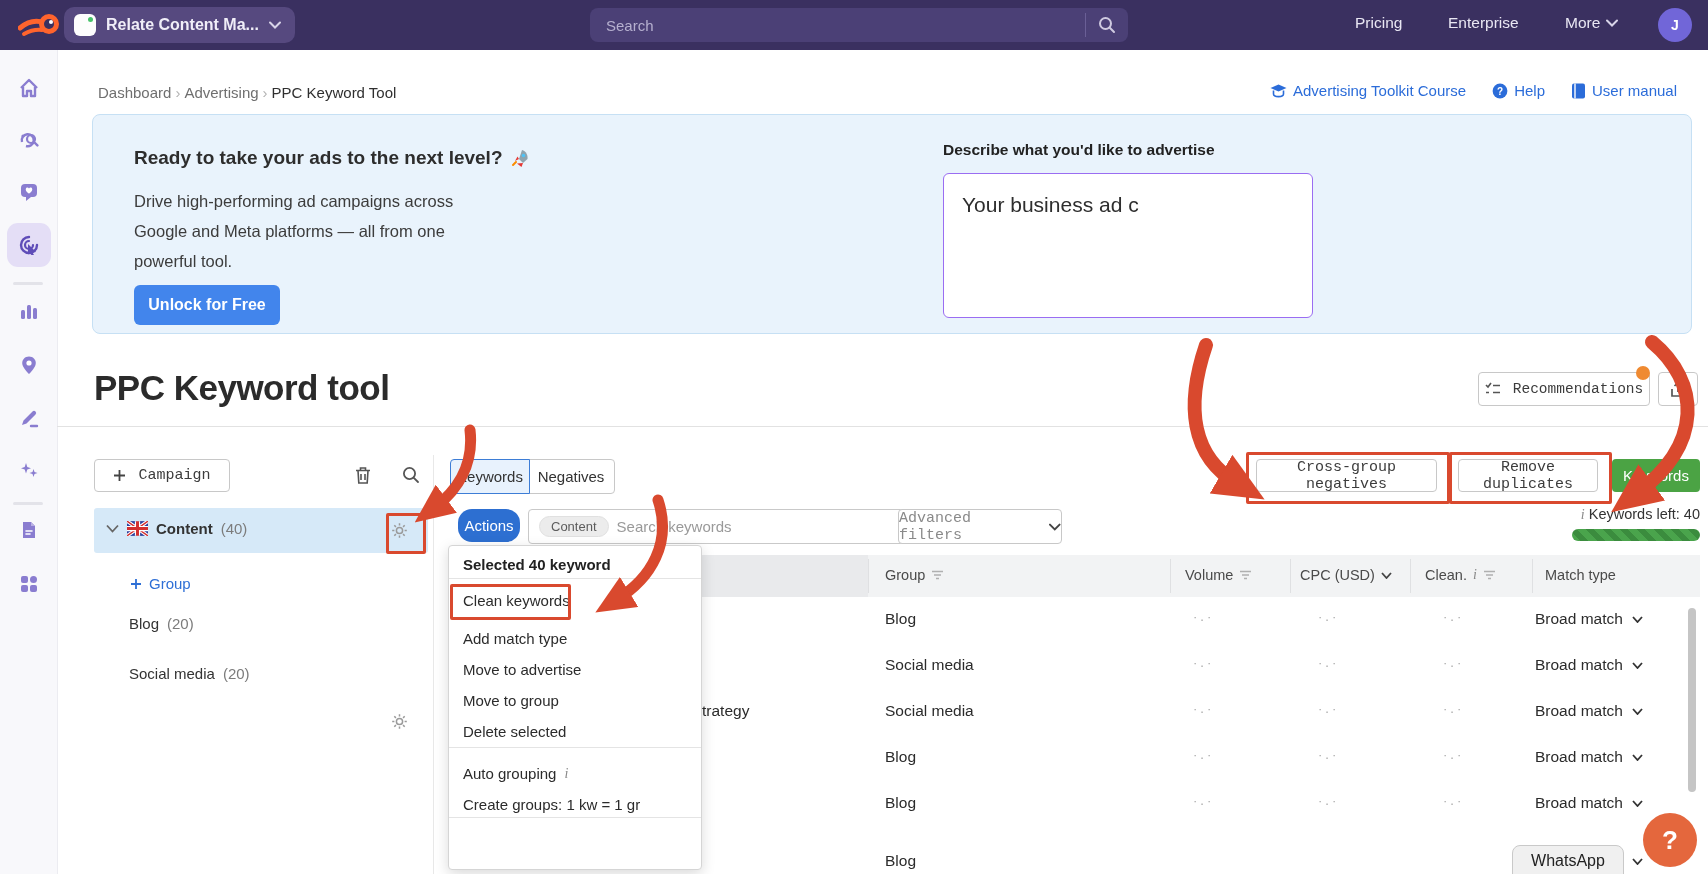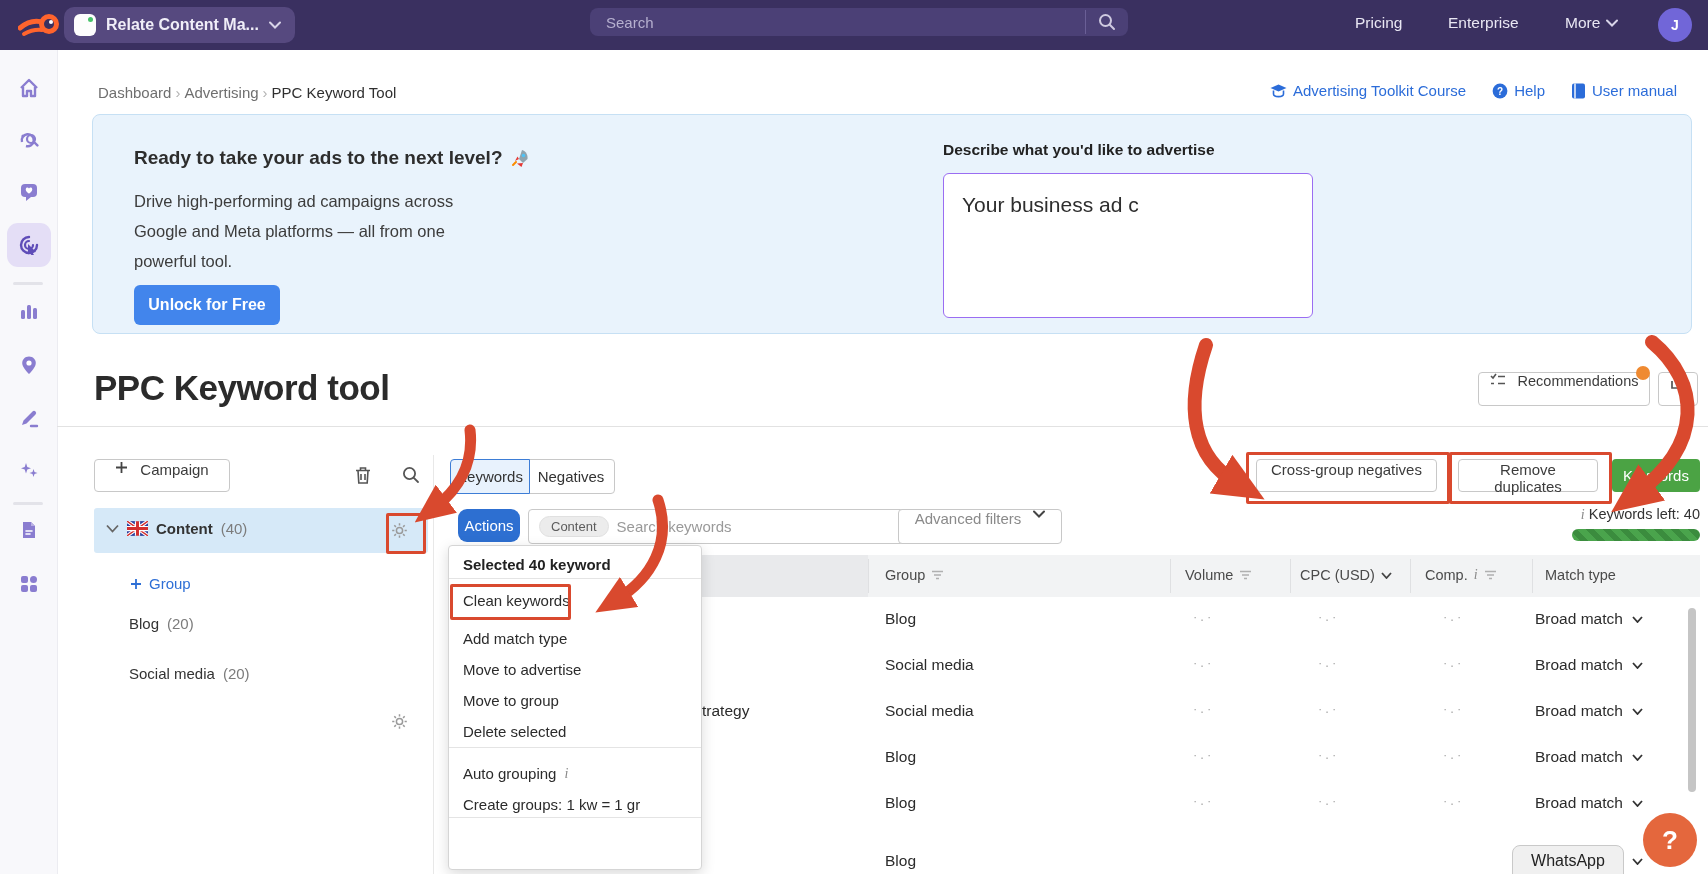--- a/index.html
+++ b/index.html
@@ -5,21 +5,21 @@
   html,body{margin:0;padding:0;background:#ffffff;}
   .screen{position:relative;width:1708px;height:874px;overflow:hidden;background:#fff;
     font-family:"Liberation Sans","DejaVu Sans",sans-serif;color:#333;}
   .abs{position:absolute;}
   
   .topbar{left:0;top:0;width:1708px;height:50px;background:#3a3060;}
   .proj-pill{left:64px;top:7px;height:36px;background:#56497f;border-radius:10px;display:flex;align-items:center;padding:0 14px 0 10px;gap:10px;cursor:pointer;}
   .proj-pill .sq{width:22px;height:22px;background:#fdfdfd;border-radius:6px;position:relative;}
   .proj-pill .sq i{position:absolute;right:3px;top:3px;width:5px;height:5px;border-radius:50%;background:#47c26a;}
   .proj-pill span{color:#f0eef8;font-size:16px;font-weight:700;}
-  .top-search{left:590px;top:8px;width:538px;height:28px;background:#4b4076;border-radius:8px;display:flex;align-items:center;}
+  .top-search{left:590px;top:8px;width:538px;height:34px;background:#4b4076;border-radius:8px;display:flex;align-items:center;}
   .top-search input{flex:1;background:transparent;border:none;outline:none;color:#d9d5ea;font-size:15px;padding:0 16px;font-family:inherit;}
   .top-search input::placeholder{color:#b6b0cf;}
   .top-search .sep{width:1px;height:24px;background:#6a5f96;}
   .topnav{color:#e9e7f3;font-size:15.5px;cursor:pointer;display:flex;align-items:center;gap:6px;}
   .avatar{left:1658px;top:8px;width:34px;height:34px;border-radius:50%;background:#7166d8;color:#fff;
     display:flex;align-items:center;justify-content:center;font-size:14px;font-weight:700;cursor:pointer;}
   
   .sidebar{left:0;top:50px;width:57px;height:824px;background:#f8f8fb;border-right:1px solid #ececf1;}
   .side-ic{position:absolute;left:19px;width:20px;height:20px;color:#8a7dd0;cursor:pointer;}
   .side-sel{position:absolute;left:7px;width:44px;height:44px;background:#e4def6;border-radius:11px;}
@@ -33,36 +33,36 @@
   .promo{left:92px;top:114px;width:1598px;height:218px;background:#e9f3fc;border:1px solid #c6e0f4;border-radius:8px;}
   .promo-title{left:134px;top:147px;font-size:19px;font-weight:700;color:#2d2d2d;display:flex;align-items:center;gap:7px;}
   .promo-line{left:134px;font-size:16.5px;color:#3c3c3c;}
   .cta{left:134px;top:285px;width:146px;height:40px;background:#4285ec;color:#fff;border:none;border-radius:6px;
     font-size:16px;font-weight:700;cursor:pointer;font-family:inherit;}
   .desc-label{left:943px;top:141px;font-size:15.5px;font-weight:700;color:#222;}
   .desc-box{left:943px;top:173px;width:368px;height:143px;background:#fff;border:1.6px solid #9a6df2;border-radius:6px;}
   .desc-text{left:962px;top:193px;font-size:21px;color:#2e2e2e;}
   
   .page-title{left:94px;top:368px;font-size:35px;font-weight:600;color:#2b2b2b;letter-spacing:-0.5px;}
-  .btn{display:flex;align-items:flex-start;justify-content:center;gap:12px;background:#fff;border:1px solid #c8c8c8;
-    border-radius:4px;font-size:14.5px;color:#3c3c3c;cursor:pointer;font-family:Liberation Sans, sans-serif;}
+  .btn{display:flex;align-items:center;justify-content:center;gap:12px;background:#fff;border:1px solid #c8c8c8;
+    border-radius:4px;font-size:14.5px;color:#3c3c3c;cursor:pointer;font-family:Liberation Mono, monospace;}
   .divider-h{left:57px;top:426px;width:1651px;height:1px;background:#e2e2e2;}
   
   .tab{position:absolute;height:33px;display:flex;align-items:center;justify-content:center;font-size:15px;cursor:pointer;}
   .tab-on{background:#e8f2fd;border:1px solid #3d7dd6;color:#333;z-index:2;border-radius:4px 0 0 4px;}
   .tab-off{background:#fff;border:1px solid #c8c8c8;color:#333;border-radius:0 4px 4px 0;}
   .green-btn{left:1612px;top:459px;width:88px;height:33px;background:#4ba344;border:none;border-radius:4px;
     color:#fff;font-size:15px;font-weight:400;cursor:pointer;font-family:inherit;}
   
   .tree-row{display:flex;align-items:center;gap:8px;font-size:15px;color:#333;cursor:pointer;}
   .cnt{color:#7c7c7c;}
   .gear{position:absolute;width:17px;height:17px;color:#9a9a9a;cursor:pointer;}
   .vline{left:433px;top:455px;width:1px;height:419px;background:#e8e8e8;}
   
-  .actions-btn{left:458px;top:509px;width:62px;height:33px;background:#2d6fd1;border:none;border-radius:9px;
+  .actions-btn{left:458px;top:509px;width:62px;height:33px;background:#2d6fd1;border:none;border-radius:14px;
     color:#fff;font-size:15px;cursor:pointer;font-family:inherit;}
   .kw-search{left:528px;top:509px;width:362px;height:33px;background:#fff;border:1px solid #c9c9c9;border-radius:4px;
     display:flex;align-items:center;gap:8px;padding:0 10px;cursor:text;}
   .chip{background:#ececec;border:1px solid #e0e0e0;border-radius:11px;padding:2px 11px;font-size:13px;color:#5c5c5c;}
   .ph{color:#9a9a9a;font-size:15px;}
   
   .thead{left:448px;top:555px;width:1252px;height:42px;background:#f2f3f4;}
   .thead .kwcol{position:absolute;left:0;top:0;width:420px;height:42px;background:#e9eaec;}
   .th{position:absolute;top:12px;font-size:14.5px;color:#4a4a4a;display:flex;align-items:center;gap:6px;}
   .th-div{position:absolute;top:4px;width:1px;height:34px;background:#dfe0e2;}
@@ -365,21 +365,21 @@
           <path d="M1,1.5 H12 M3,5 H10 M5,8.5 H8" stroke="#b0b0b0" stroke-width="1.6"></path>
         </svg>
     </div>
     <div class="th" style="left:852px">
       <span>CPC (USD)</span>
       <svg width="11" height="7" viewBox="0 0 11 7">
           <path d="M1,1 L5.5,6 L10,1" stroke="#444" stroke-width="1.8" fill="none"></path>
         </svg>
     </div>
     <div class="th" style="left:977px">
-      <span>Comp.</span>
+      <span>Clean.</span>
       <span class="info-i">i</span>
       <svg width="13" height="10" viewBox="0 0 13 10">
           <path d="M1,1.5 H12 M3,5 H10 M5,8.5 H8" stroke="#b0b0b0" stroke-width="1.6"></path>
         </svg>
     </div>
     <div class="th" style="left:1097px">
       <span>Match type</span>
     </div>
     <div class="th-div" style="left:420px"></div>
     <div class="th-div" style="left:722px"></div>

